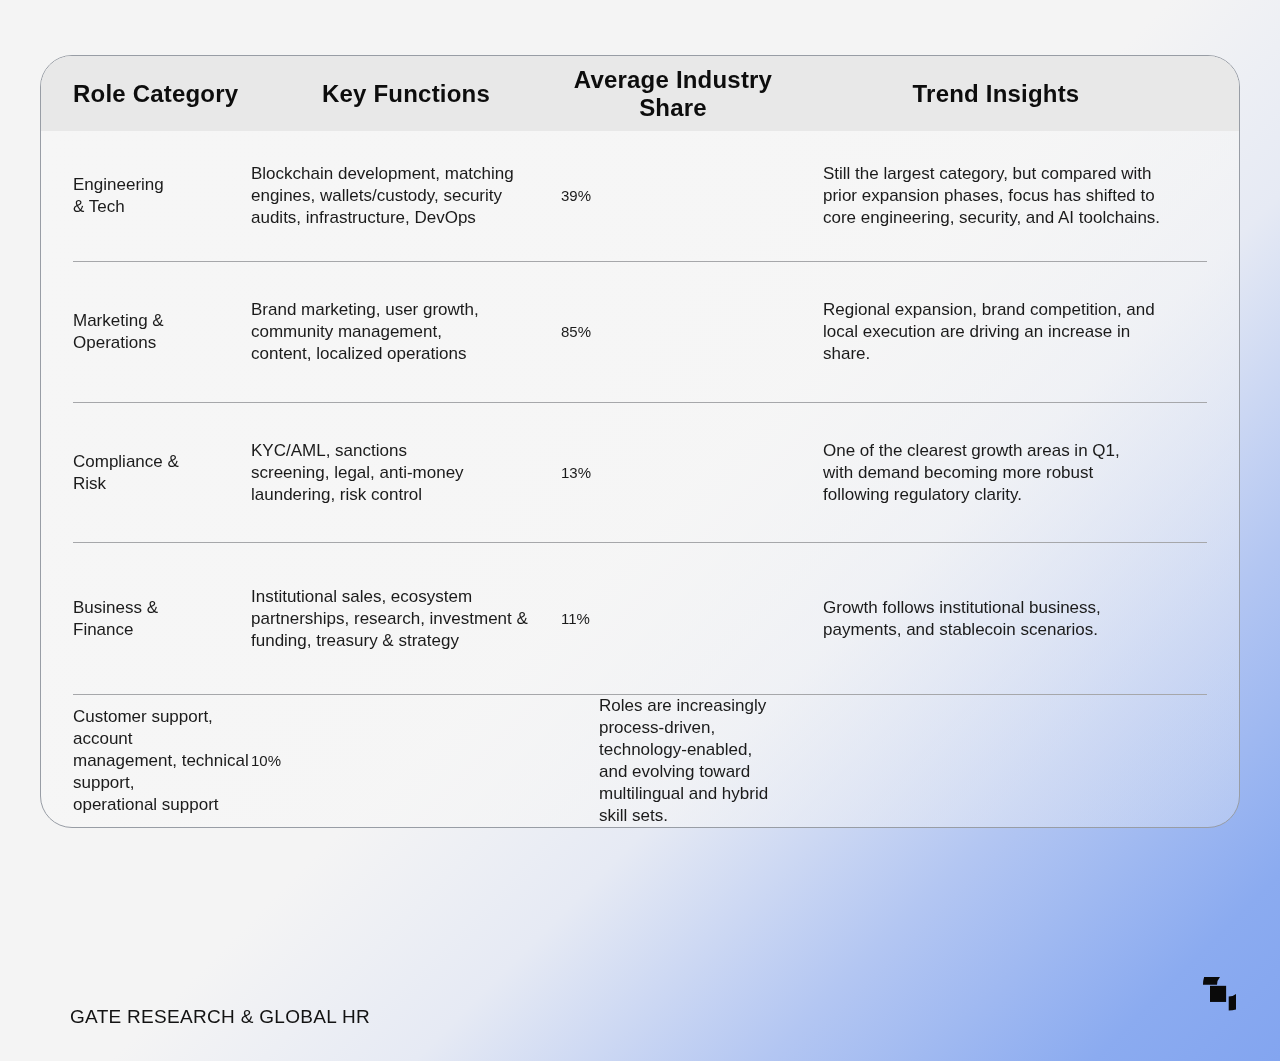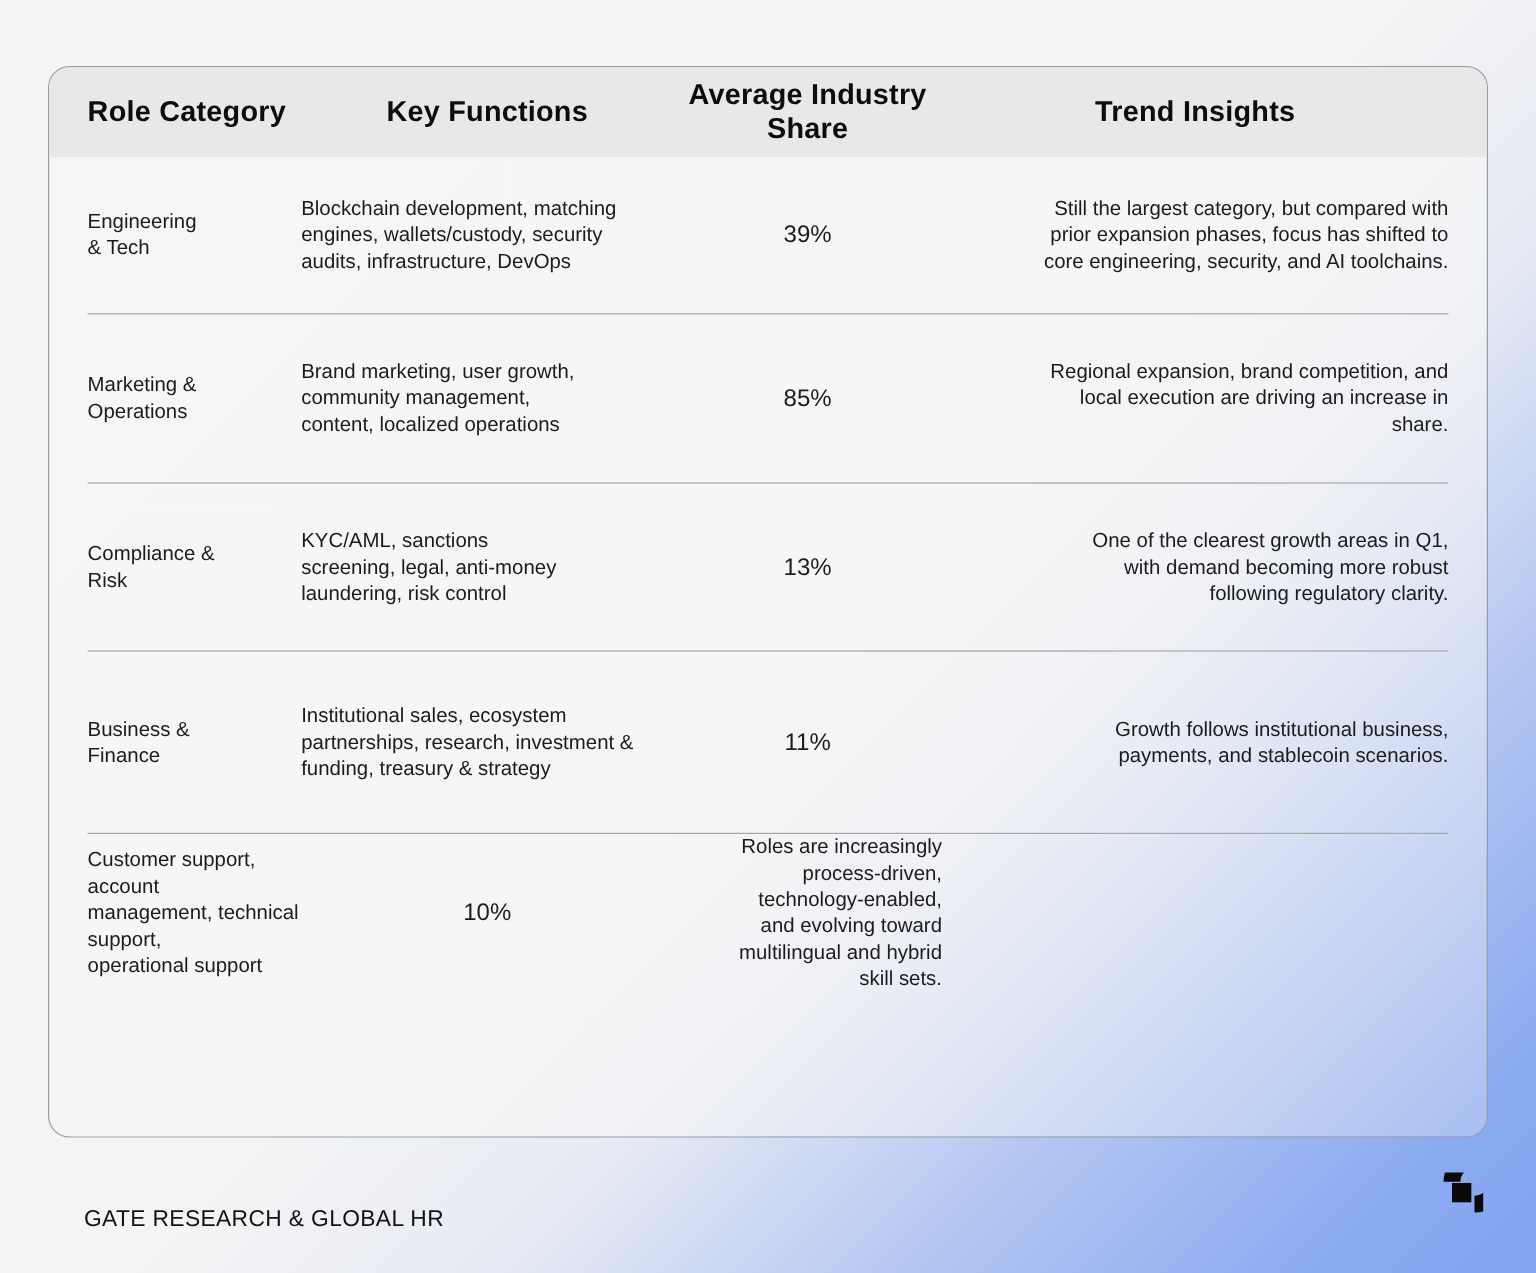--- a/index.html
+++ b/index.html
@@ -15,23 +15,23 @@
     height: 1061px;
     background: linear-gradient(135deg,
       #f4f4f4 0%, #f4f4f4 50%,
       #e6eaf4 63%,
       #b3c6f2 78%,
       #8babf0 92%, #83a5f0 100%);
   }
   .card {
     position: absolute;
     left: 40px; top: 55px;
-    width: 1200px; height: 893px;
+    width: 1200px; height: 773px;
     border: 1px solid #989da5;
-    border-radius: 18px;
+    border-radius: 32px;
     overflow: hidden;
     background: linear-gradient(135deg,
       rgba(246,246,246,0.99) 0%,
       rgba(246,246,246,0.92) 45%,
       rgba(246,246,246,0.55) 72%,
       rgba(246,246,246,0.28) 100%);
   }
   .thead {
     display: grid;
     grid-template-columns: 178px 310px 224px 1fr;
@@ -61,25 +61,25 @@
   .row:nth-child(4) { height: 152px; }
   .row:nth-child(5) { height: 128px; }
   .row:nth-child(6) { height: 127px; }
   .cell {
     font-size: 17px;
     line-height: 22px;
     color: #1b1b1b;
     white-space: pre-line;
   }
   .cell.share {
-    text-align: center;
-    font-size: 20px;
+    text-align: left;
+    font-size: 15px;
     white-space: normal;
   }
-  .cell.trend { padding-left: 38px; text-align: right; }
+  .cell.trend { padding-left: 38px; }
   .footer-source {
     position: absolute;
     left: 50px;
     top: 1006px;
     font-size: 19px;
     letter-spacing: 0.3px;
     color: #131313;
     margin-left: 20px;
   }
   .logo {

